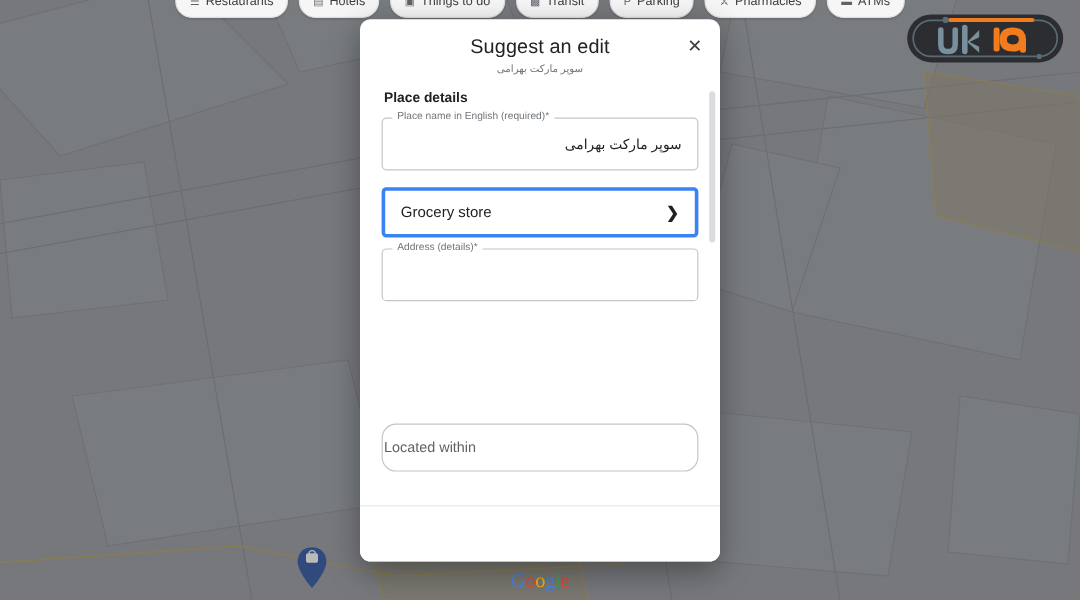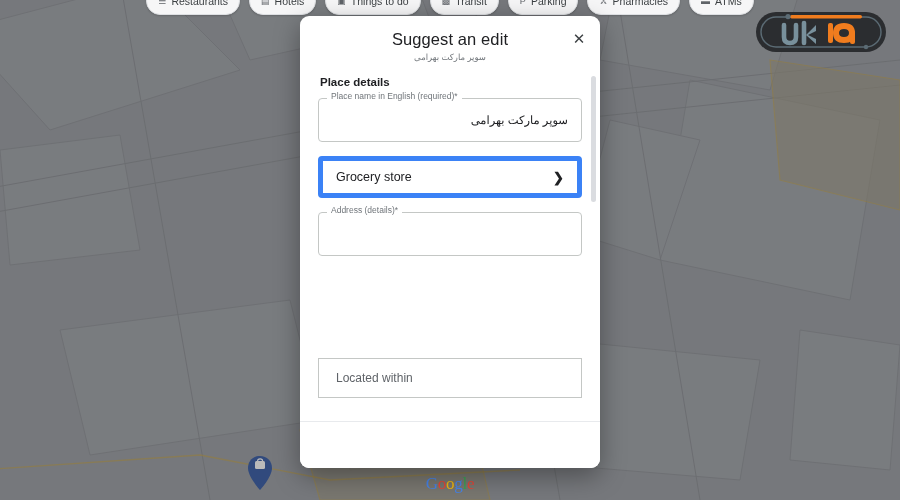--- a/index.html
+++ b/index.html
@@ -171,52 +171,52 @@
   .field .fvalue {
     font-size: 11.5px;
     color: #202124;
     direction: rtl;
     width: 100%;
   }
   .field .fvalue.ltr { direction: ltr; }
 
   
   .select-row {
-    border: 5px solid #3b82f6;
+    border: 3px solid #3b82f6;
     border-radius: 4px;
     height: 42px;
     display: flex;
     align-items: center;
     justify-content: space-between;
     padding: 0 13px;
-    margin-bottom: 14px;
+    margin-bottom: 9px;
     cursor: pointer;
     background: #fff;
   }
   .select-row .sv {
     font-size: 12.5px;
     color: #202124;
   }
   .select-row .chev {
     font-size: 13px;
     color: #202124;
     font-weight: 700;
     line-height: 1;
   }
 
   .spacer-flex { flex: 1 1 auto; min-height: 88px; }
 
   
   .plain-field {
     border: 1px solid #c4c7c5;
-    border-radius: 0;
+    border-radius: 12px;
     height: 40px;
     display: flex;
     align-items: center;
-    padding: 0 17px;
+    padding: 0 1px;
     margin-bottom: 10px;
     background: #fff;
   }
   .plain-field .ph {
     font-size: 12px;
     color: #5f6368;
   }
 
   
   #modal-scrollbar {

